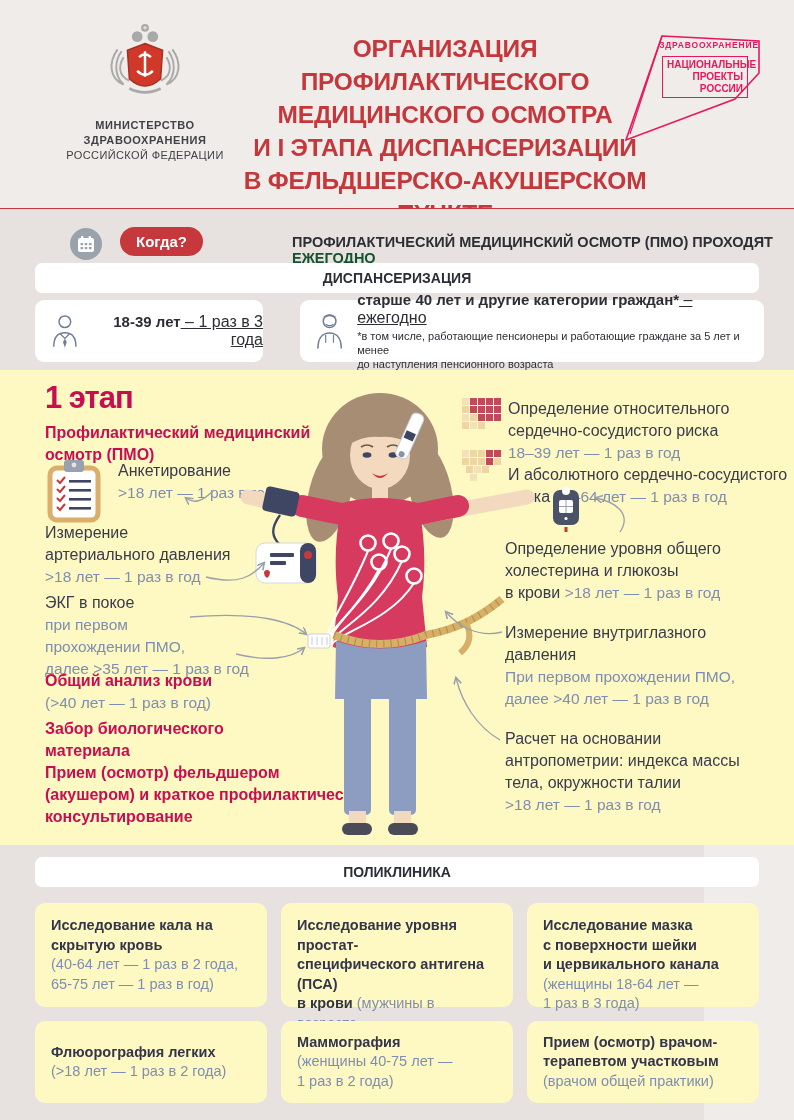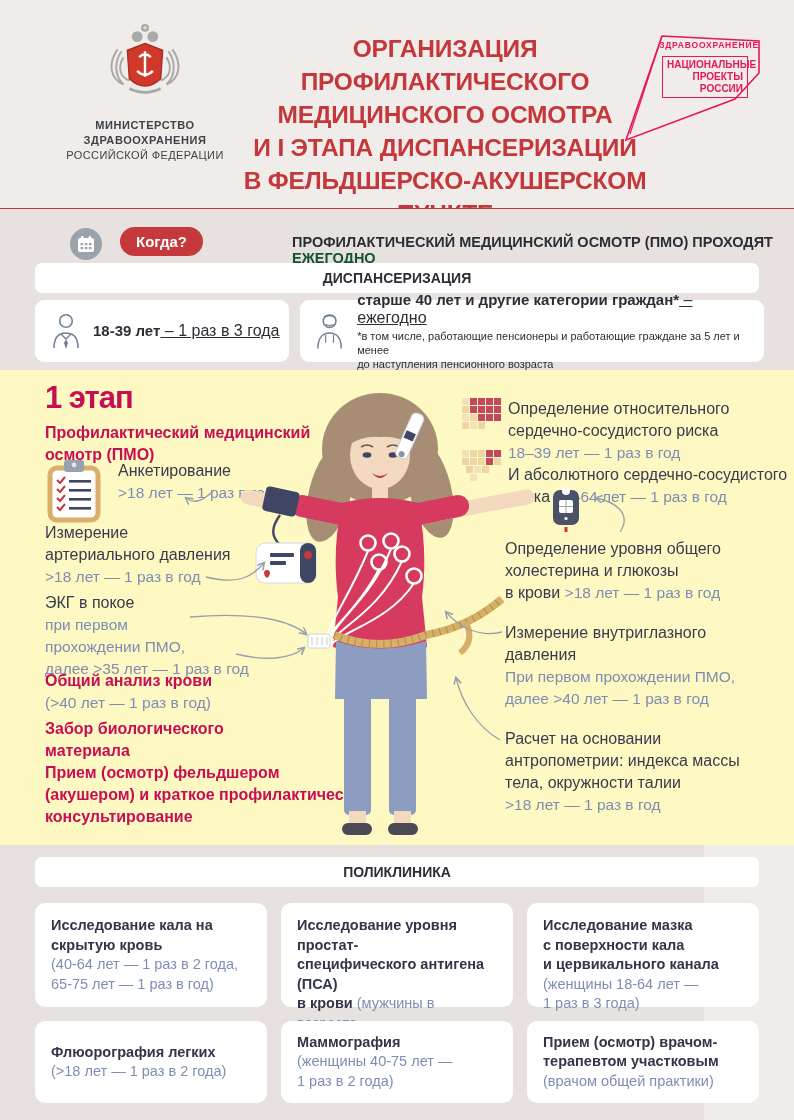--- a/index.html
+++ b/index.html
@@ -26,40 +26,40 @@
   .cal-circle{left:70px;top:19px;width:32px;height:32px;border-radius:50%;background:#9aa2ab;
     display:flex;align-items:center;justify-content:center;}
   .when-pill{left:120px;top:18px;background:#c5393c;color:#fff;font-weight:bold;font-size:15px;
     padding:6px 16px;border-radius:17px;}
   .when-text{left:292px;top:25px;font-size:14.5px;font-weight:bold;color:#2c2e36;}
   .when-text .hl{color:#14532d;}
   .bar{background:#fff;border-radius:7px;text-align:center;font-weight:bold;font-size:14px;
     color:#2c2e36;line-height:30px;height:30px;}
   .disp-bar{left:35px;top:54px;width:724px;}
   .age-card{background:#fff;border-radius:9px;top:91px;height:62px;display:flex;align-items:center;}
-  .card1{left:35px;width:254px;}
+  .card1{left:35px;width:228px;text-align:right;}
   .card2{left:300px;width:464px;}
   .age-bold{font-size:15px;font-weight:bold;color:#2c2e36;}
   .age-freq{font-size:16px;color:#2c2e36;text-decoration:underline;}
   .card2 .age-freq{font-weight:normal;}
   .note{font-size:11px;color:#2c2e36;line-height:14px;margin-top:2px;}
 
   
   .sec-stage{left:0;top:370px;width:794px;height:475px;background:#fef9c3;}
   .stage-title{left:45px;top:10px;font-size:31px;font-weight:bold;color:#c70d53;letter-spacing:-1px;}
   .stage-sub{left:45px;top:52px;font-size:16px;font-weight:bold;color:#c70d53;line-height:22px;}
   .it-title{font-size:16px;color:#383b4e;line-height:22px;}
   .it-blue{font-size:15.5px;color:#7e8db3;line-height:22px;}
   .it-crimson{font-size:16px;font-weight:bold;color:#c70d53;line-height:22px;}
   .arrows{left:0;top:0;width:794px;height:475px;pointer-events:none;}
 
   
   .sec-poly{left:0;top:845px;width:704px;height:275px;background:#e7e2df;}
   .poly-bar{left:35px;top:12px;width:724px;}
-  .pcard{background:#ffffff;border-radius:10px;padding:13px 16px;box-sizing:border-box;}
+  .pcard{background:#fef9c3;border-radius:10px;padding:13px 16px;box-sizing:border-box;}
   .pcard .b{font-size:14.5px;font-weight:bold;color:#33364a;line-height:19.5px;}
   .pcard .bl{font-size:14.5px;color:#7e8db3;line-height:19.5px;}
   .vcenter{display:flex;flex-direction:column;justify-content:center;}
   .row1{top:58px;height:104px;}
   .row2{top:176px;height:82px;}
   .colA{left:35px;width:232px;}
   .colB{left:281px;width:232px;}
   .colC{left:527px;width:232px;}
 </style>
 </head>
@@ -404,21 +404,21 @@
 65-75 лет — 1 раз в год)</div>
     </div>
     <div class="abs pcard row1 colB">
       <span class="b pre">Исследование уровня простат-
 специфического антигена (ПСА)
 в крови </span><span class="bl pre">(мужчины в возрасте
 45, 50, 55, 60 и 64 лет)</span>
     </div>
     <div class="abs pcard row1 colC">
       <div class="b pre">Исследование мазка
-с поверхности кала
+с поверхности шейки
 и цервикального канала</div>
       <div class="bl pre">(женщины 18-64 лет —
 1 раз в 3 года)</div>
     </div>
 
     <div class="abs pcard row2 colA vcenter">
       <div class="b pre">Флюорография легких</div>
       <div class="bl pre">(&gt;18 лет — 1 раз в 2 года)</div>
     </div>
     <div class="abs pcard row2 colB vcenter">

